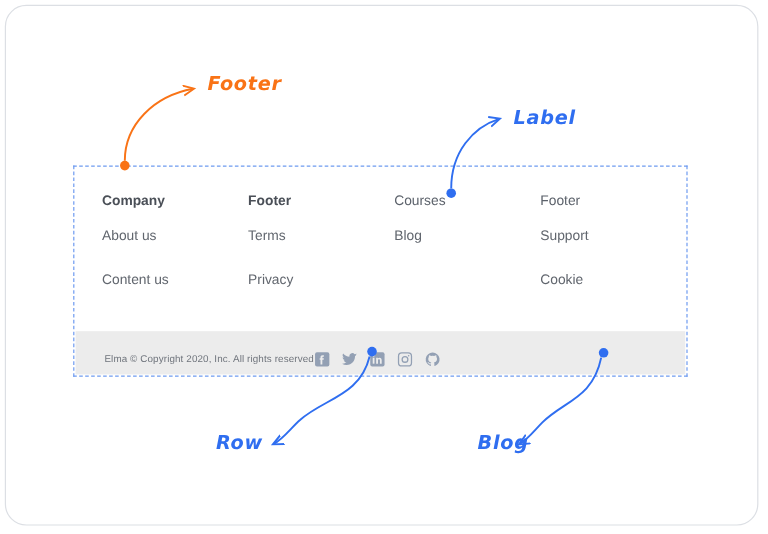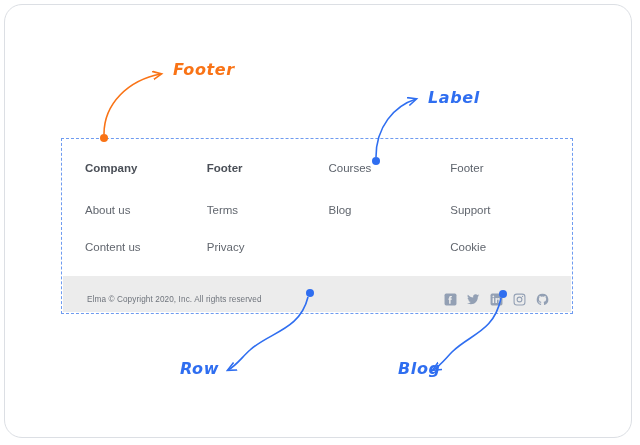--- a/index.html
+++ b/index.html
@@ -60,21 +60,21 @@
   .fcol {
     width: 133px;
     display: flex;
     flex-direction: column;
   }
   .fcol-head {
     font-size: 11.5px;
     line-height: 14px;
     color: #4a4f57;
     font-weight: bold;
-    margin-bottom: 28px;
+    margin-bottom: 15px;
     white-space: nowrap;
   }
   .fcol-head.plain {
     font-weight: normal;
     color: #5c626b;
   }
   .fcol-link {
     font-size: 11.5px;
     line-height: 14px;
     color: #61666e;
@@ -86,21 +86,20 @@
   
   .footer-row {
     position: absolute;
     left: 1px;
     right: 1px;
     bottom: 1px;
     height: 36px;
     background: #ececec;
     display: flex;
     align-items: center;
-    justify-content: space-between;
     padding: 10px 22px 0 24px;
     box-sizing: border-box;
   }
   .copyright {
     font-size: 8.2px;
     color: #6f747c;
     letter-spacing: 0.1px;
     white-space: nowrap;
   }
   .socials {

